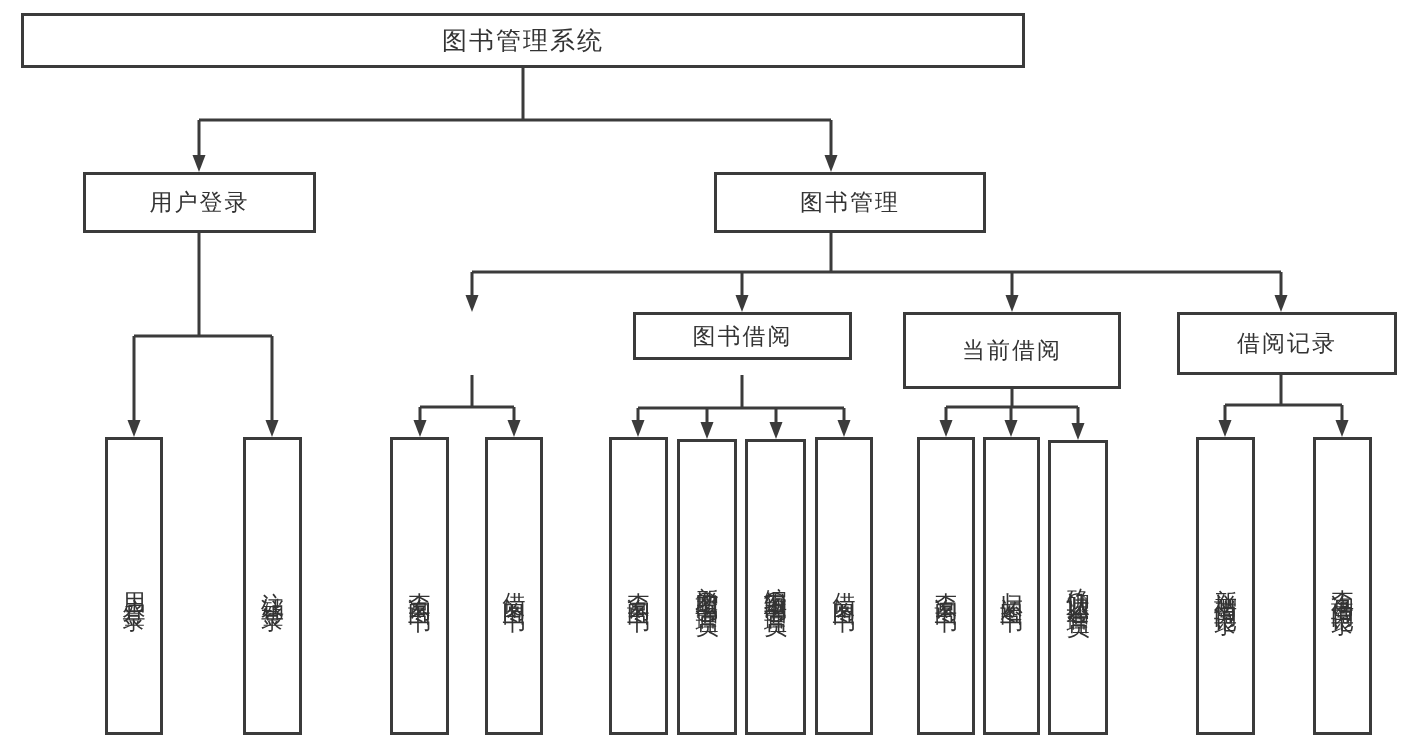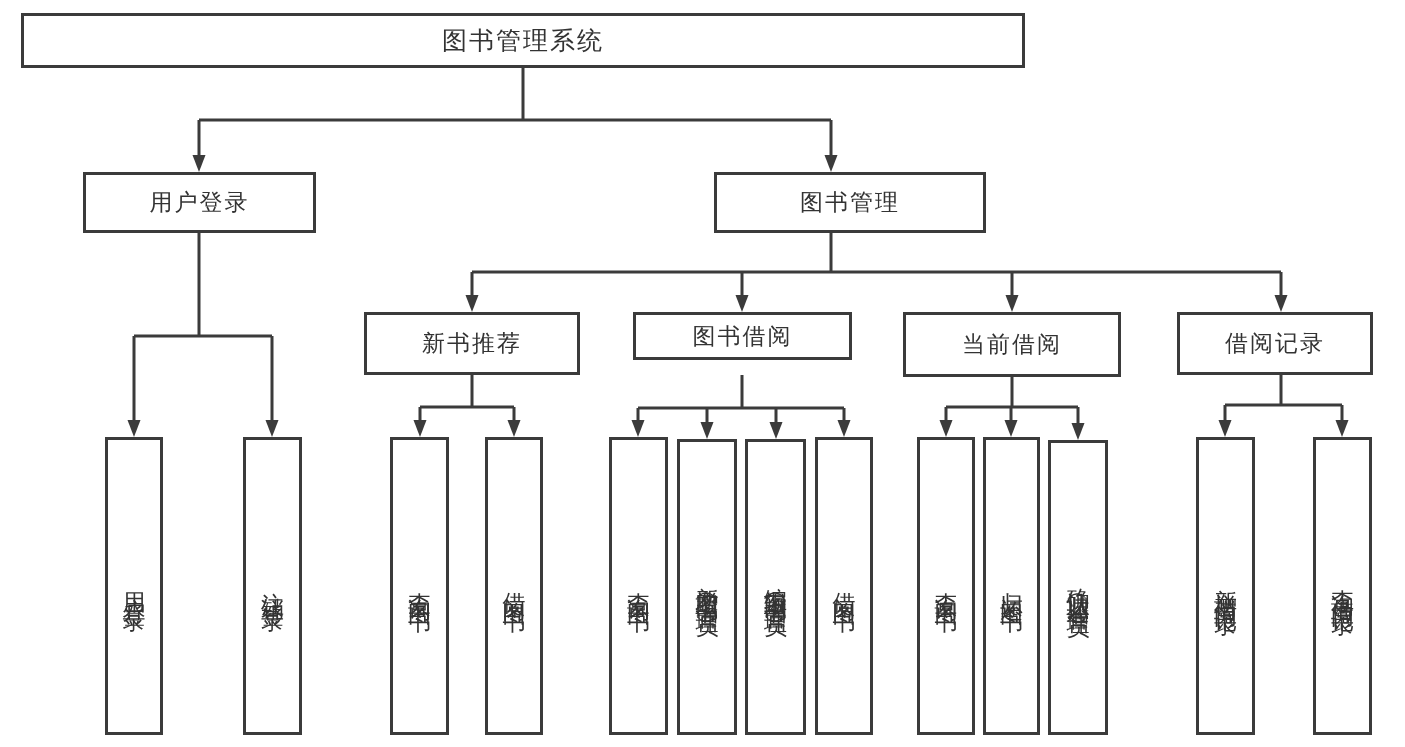--- a/index.html
+++ b/index.html
@@ -65,24 +65,23 @@
     <path d="M1281 375 V405 M1225 405 H1342 M1225 405 V425 M1342 405 V425"></path>
     <polygon points="1218.5,420 1231.5,420 1225,437"></polygon>
     <polygon points="1335.5,420 1348.5,420 1342,437"></polygon>
   </svg>
 
   <div class="box h" style="left:21px; top:13px; width:1004px; height:55px; font-size:25px;">图书管理系统</div>
 
   <div class="box h" style="left:83px; top:172px; width:233px; height:61px;">用户登录</div>
   <div class="box h" style="left:714px; top:172px; width:272px; height:61px;">图书管理</div>
 
-  <div class="box h" style="left:364px; top:312px; width:216px; height:63px;">新书推荐</div>
   <div class="box h" style="left:633px; top:312px; width:219px; height:48px;">图书借阅</div>
-  <div class="box h" style="left:903px; top:312px; width:218px; height:65px;">当前借阅</div>
-  <div class="box h" style="left:1177px; top:312px; width:196px; height:63px;">借阅记录</div>
+  <div class="box h" style="left:903px; top:312px; width:218px; height:77px;">当前借阅</div>
+  <div class="box h" style="left:1177px; top:312px; width:220px; height:63px;">借阅记录</div>
 
   <div class="box v" style="left:105px; top:437px; width:58px; height:298px;">用户登录</div>
   <div class="box v" style="left:243px; top:437px; width:59px; height:298px;">注销登录</div>
 
   <div class="box v" style="left:390px; top:437px; width:59px; height:298px;">查询图书</div>
   <div class="box v" style="left:485px; top:437px; width:58px; height:298px;">借阅图书</div>
 
   <div class="box v" style="left:609px; top:437px; width:59px; height:298px;">查询图书</div>
   <div class="box v" style="left:677px; top:439px; width:60px; height:296px; letter-spacing:4px;">新增图书（管理员）</div>
   <div class="box v" style="left:745px; top:439px; width:61px; height:296px; letter-spacing:4px;">编辑图书（管理员）</div>

